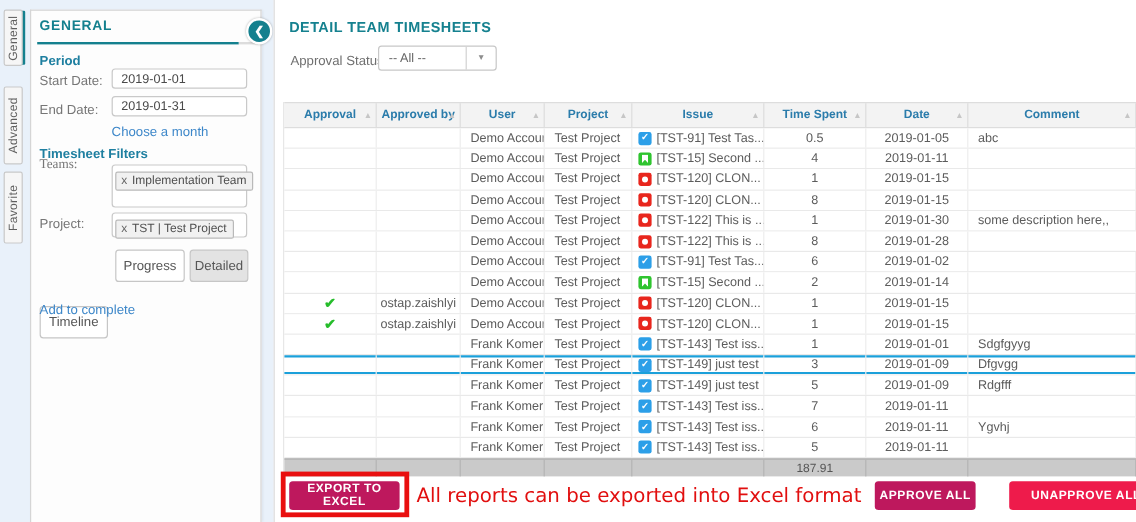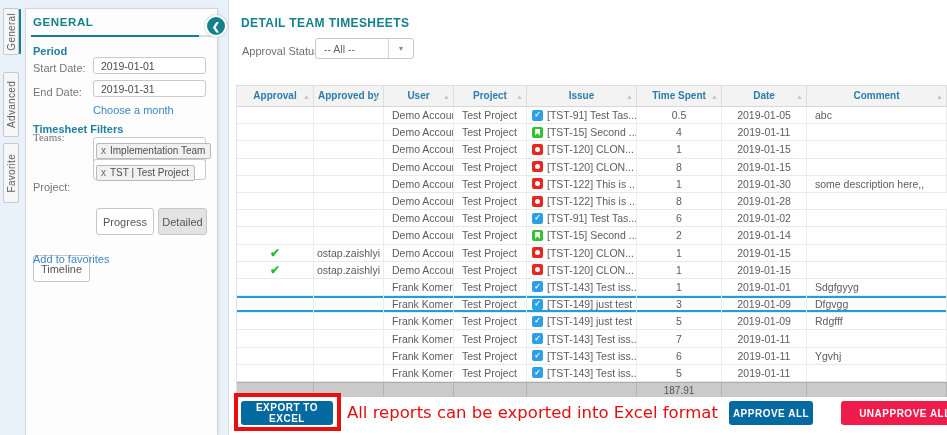--- a/index.html
+++ b/index.html
@@ -88,21 +88,21 @@
 
   
   .c0{width:77px;} .c1{width:70px;} .c2{width:70px;} .c3{width:73px;}
   .c4{width:110px;} .c5{width:85px;} .c6{width:85px;} .c7{flex:1;}
 
   
   .btn { position:absolute; top:401px; height:24px; border:none; border-radius:3px;
          color:#fff; font-size:10px; font-weight:bold; letter-spacing:.5px;
          font-family:"Liberation Sans",sans-serif; cursor:pointer;
          display:flex; align-items:center; justify-content:center; }
-  .btn.green { background:#0369a1; }
+  .btn.green { background:#be185d; }
   .btn.red { background:#ee1b4b; }
   #export-btn { left:12px; width:92px; }
   #approve-btn { left:500px; width:84px; }
   #unapprove-btn { left:612px; width:128px; }
   .red-box { position:absolute; left:5px; top:393px; width:107px; height:38px;
              border:4px solid #e90f0f; pointer-events:none; }
   .annot-bottom { position:absolute; left:118px; top:403px; font-family:"DejaVu Sans",sans-serif;
                   font-size:16.5px; color:#e10f0f; white-space:nowrap; }
 </style>
 </head>
@@ -134,31 +134,31 @@
   <div class="sb-label" style="top:77px;">End Date:</div>
   <input class="sb-input" style="top: 71px;" value="2019-01-31">
   <div class="sb-link" style="top:95px;">Choose a month</div>
 
   <div class="sb-h" style="top:114px;">Timesheet Filters</div>
   <div class="sb-label" style="top:122px;font-family:Liberation Serif, serif;">Teams:</div>
   <div class="multibox" style="top:128px; height:36px;">
     <span class="chip"><span class="x">x</span><span>Implementation Team</span></span>
   </div>
   <div class="sb-label" style="top:172px;">Project:</div>
-  <div class="multibox" style="top:150px; height:21px;">
+  <div class="multibox" style="top:168px; height:21px;">
     <span class="chip"><span class="x">x</span><span>TST | Test Project</span></span>
   </div>
 
   <div id="view-buttons">
       <div class="viewbtn" style="left: 7px; width: 57px; margin-top: 47px;">Timeline</div>
       <div class="viewbtn" style="left: 70px; width: 58px;">Progress</div>
       <div class="viewbtn active" style="left: 132px; width: 49px;">Detailed</div>
     </div>
 
-  <div class="sb-link" style="left:7px; top:244px;">Add to favorites</div>
+  <div class="sb-link" style="left:7px; top:244px;">Add to complete</div>
 </div>
 
 <div class="main">
   <div class="main-title">DETAIL TEAM TIMESHEETS</div>
   <div class="appr-label">Approval Status:</div>
   <div class="dropdown">
     <div class="dd-value">-- All --</div>
     <div class="dd-arrow">▼</div>
   </div>
 

